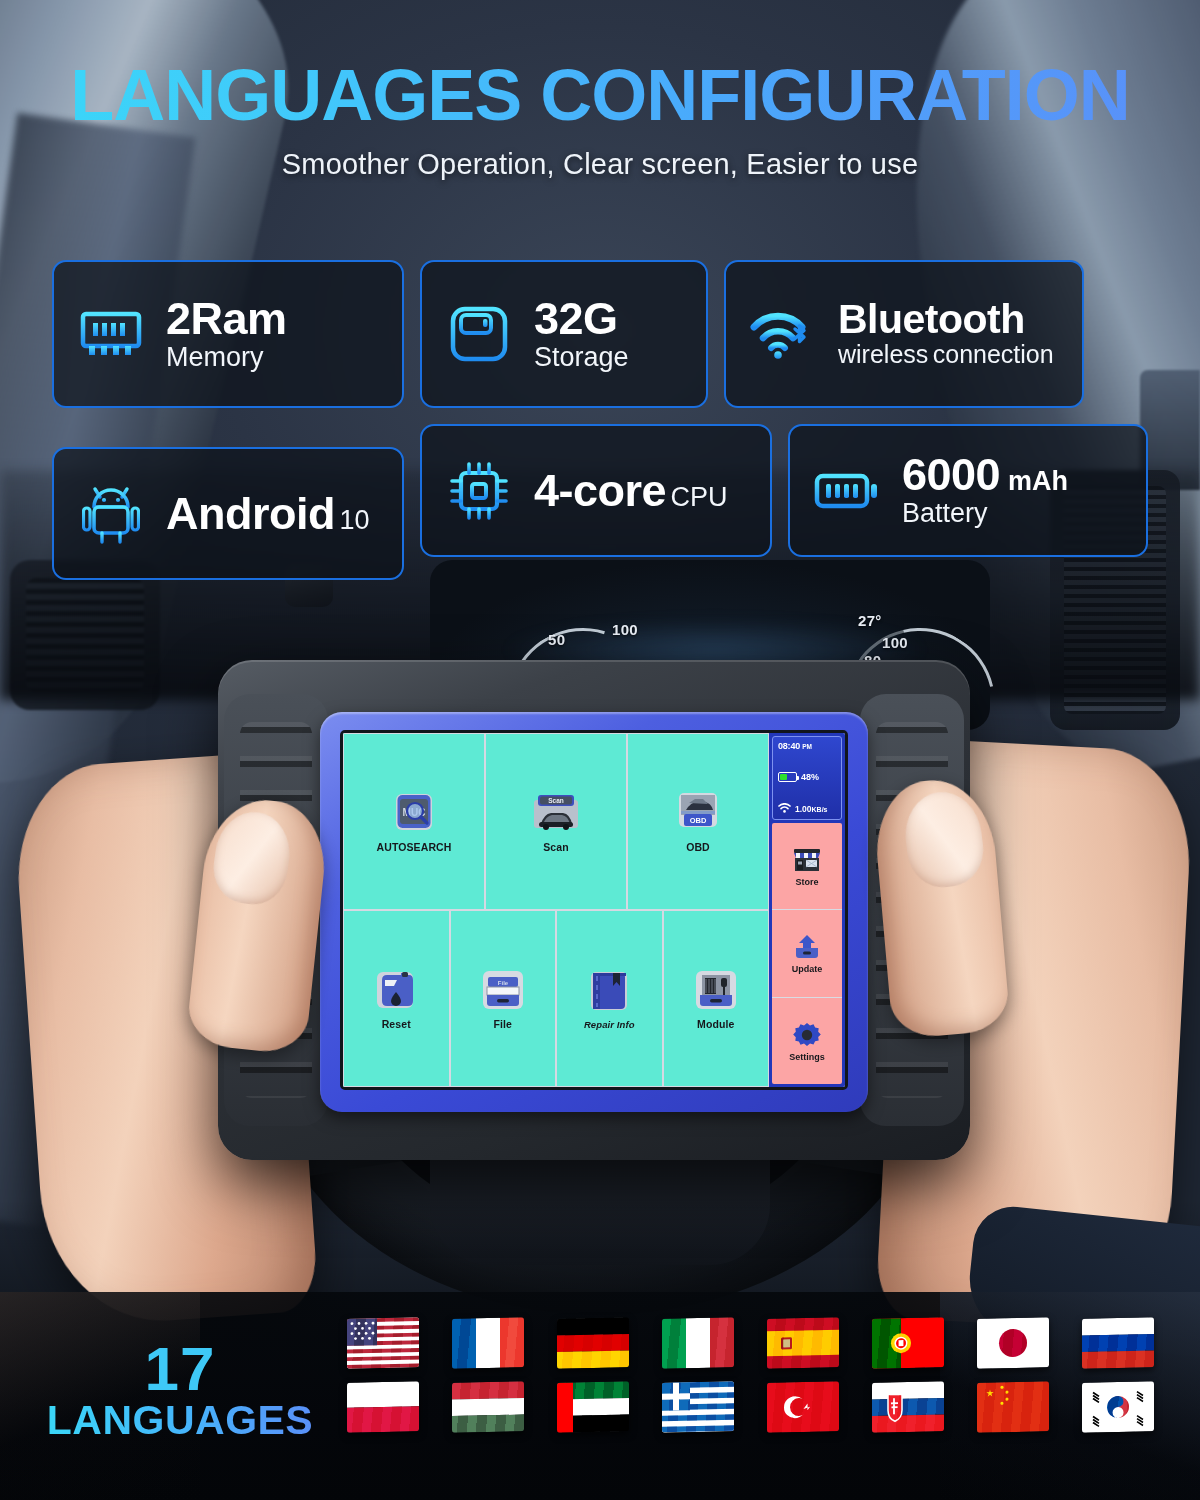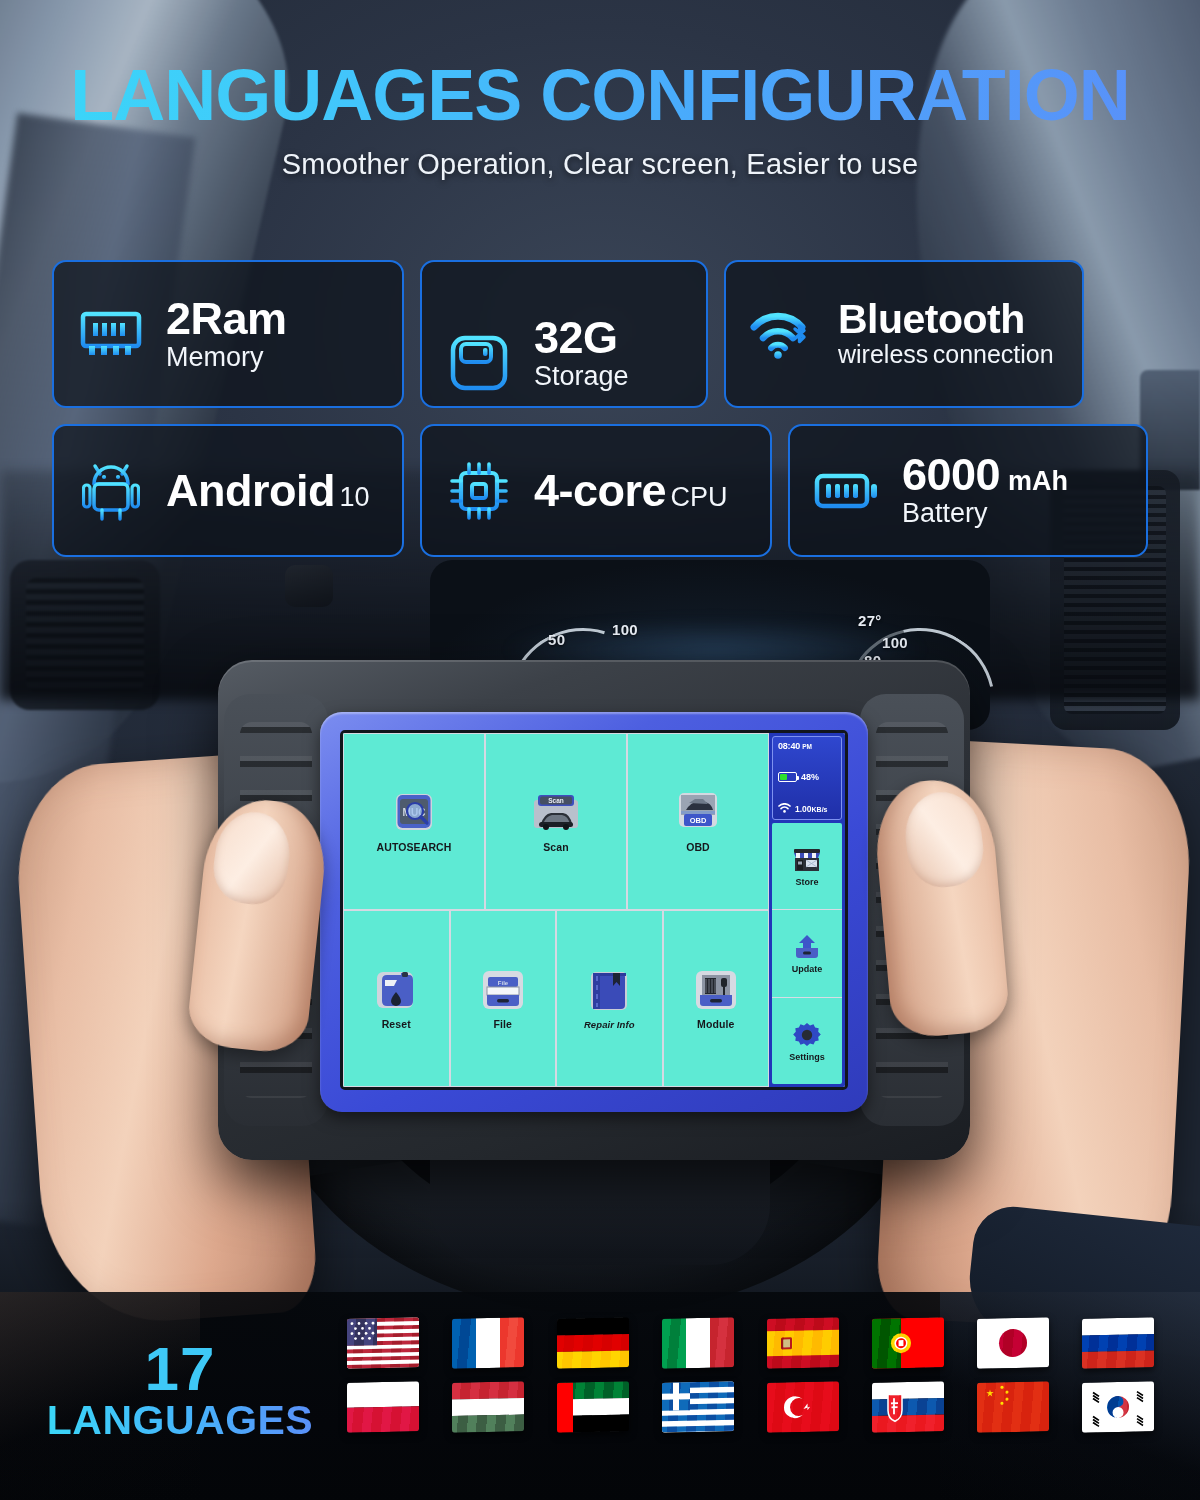--- a/index.html
+++ b/index.html
@@ -198,23 +198,23 @@
   .card-row { display: flex; gap: 16px; margin-bottom: 16px; }
   .card {
     background: rgba(13,18,26,.72);
     border: 2px solid #1a6fe0;
     border-radius: 14px;
     display: flex; align-items: center; gap: 18px;
     padding: 14px 20px;
     backdrop-filter: blur(2px);
   }
   .card.w-memory  { width: 352px; height: 148px; }
-  .card.w-storage { width: 288px; height: 148px; align-items: flex-end; }
+  .card.w-storage { width: 288px; height: 148px; }
   .card.w-bt      { width: 360px; height: 148px; }
-  .card.w-android { width: 352px; height: 133px; }
+  .card.w-android { width: 352px; height: 133px; margin-top: 23px; }
   .card.w-cpu     { width: 352px; height: 133px; }
   .card.w-batt    { width: 360px; height: 133px; }
   .card-icon { flex: 0 0 auto; width: 74px; display: flex; justify-content: center; }
   .card-icon svg { display: block; }
   .card-txt { min-width: 0; }
   .card-main {
     color: #fff; font-size: 45px; font-weight: 700; line-height: 1.02;
     letter-spacing: -.5px; white-space: nowrap;
   }
   .card-main .unit { font-size: 27px; font-weight: 700; letter-spacing: 0; margin-left: 8px; }
@@ -287,21 +287,21 @@
   .st-line { display: flex; align-items: center; gap: 4px; margin-top: 21px; font-size: 9px; font-weight: 700; }
   .batt-ico {
     width: 19px; height: 10px; border: 1.2px solid #fff; border-radius: 2px; position: relative;
     display: flex; align-items: center; padding: 1px;
   }
   .batt-ico::after { content:""; position:absolute; right:-3.2px; top:2.5px; width:2px; height:4px; background:#fff; border-radius:0 1px 1px 0; }
   .batt-fill { width: 48%; height: 100%; background: #2ee02e; border-radius: 1px; }
   .st-kb { font-size: 7px; font-weight: 700; }
   .st-kb .num { font-size: 8.5px; }
 
-  .side-list { flex: 1 1 auto; background: #5eead4; border-radius: 2px; display: flex; flex-direction: column; }
+  .side-list { flex: 1 1 auto; background: #fca5a5; border-radius: 2px; display: flex; flex-direction: column; }
   .side-item {
     flex: 1 1 0; display: flex; flex-direction: column; align-items: center; justify-content: center; gap: 2px;
     border-bottom: 1px solid #d8dce4;
   }
   .side-item:last-child { border-bottom: none; }
   .side-ico { width: 34px; height: 30px; display: flex; align-items: center; justify-content: center; }
   .side-lbl { font-size: 9px; font-weight: 700; color: #16181c; }
 
   
   .langband {

